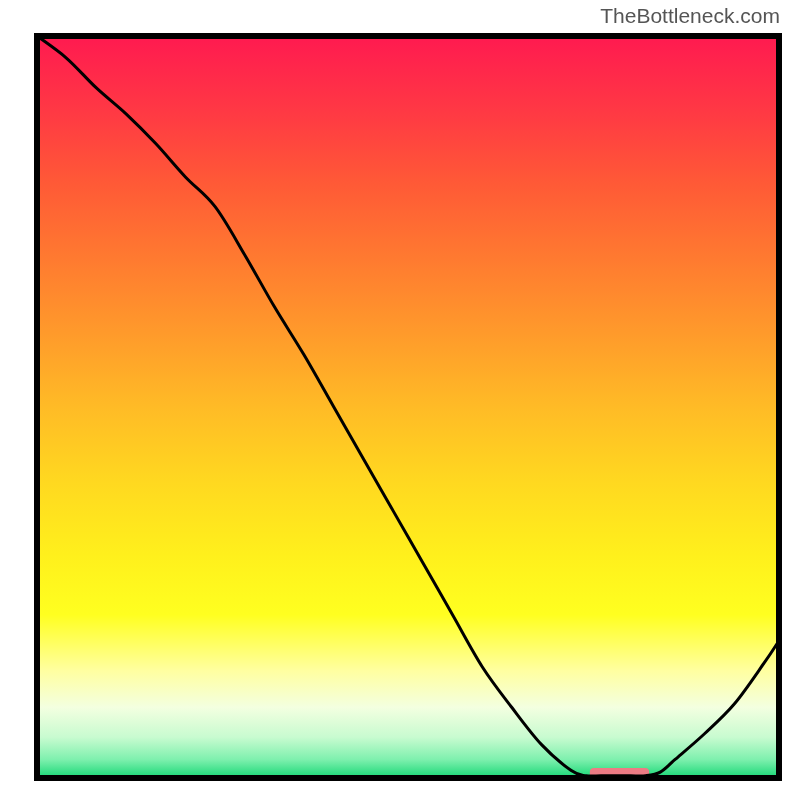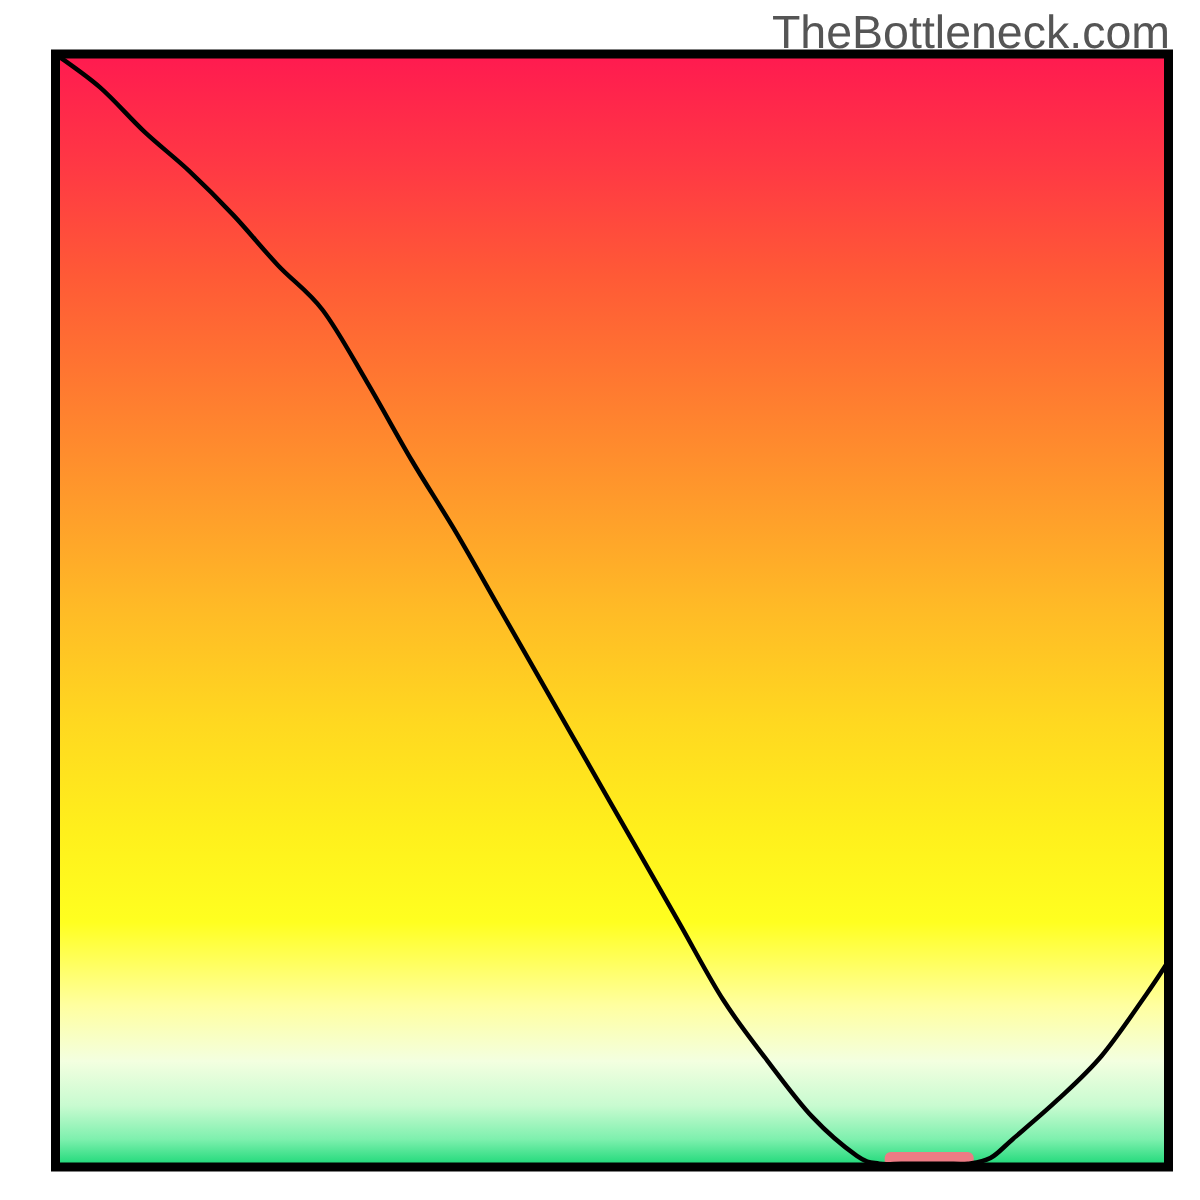--- a/index.html
+++ b/index.html
@@ -13,21 +13,21 @@
   .container {
     position: relative;
     width: 800px;
     height: 800px;
   }
   .watermark {
     position: absolute;
     top: 4px;
     right: 20px;
     color: #555555;
-    font-size: 31px;
+    font-size: 21px;
     font-weight: 400;
     letter-spacing: 0px;
   }
   svg {
     display: block;
   }
 </style>
 </head>
 <body>
 

